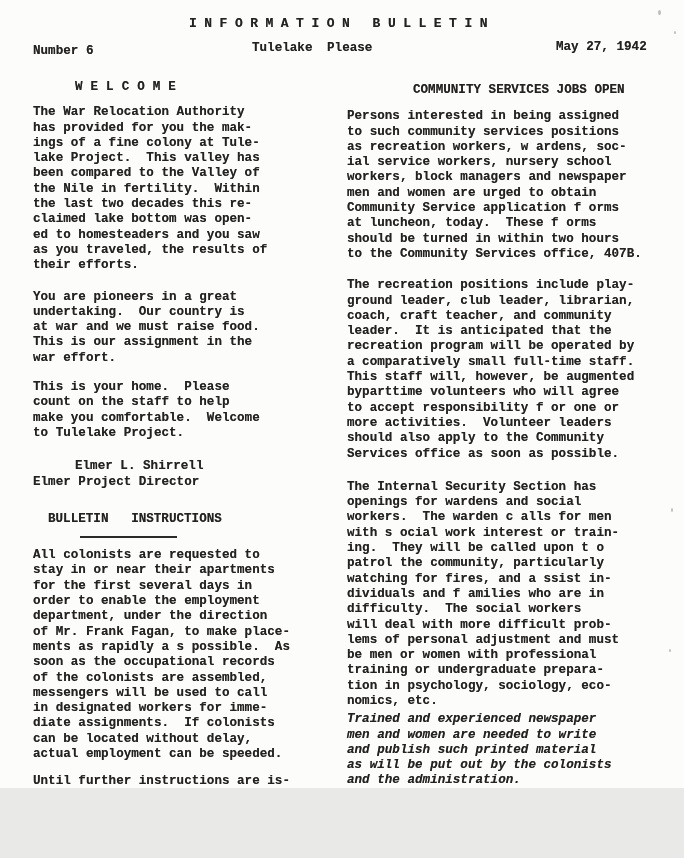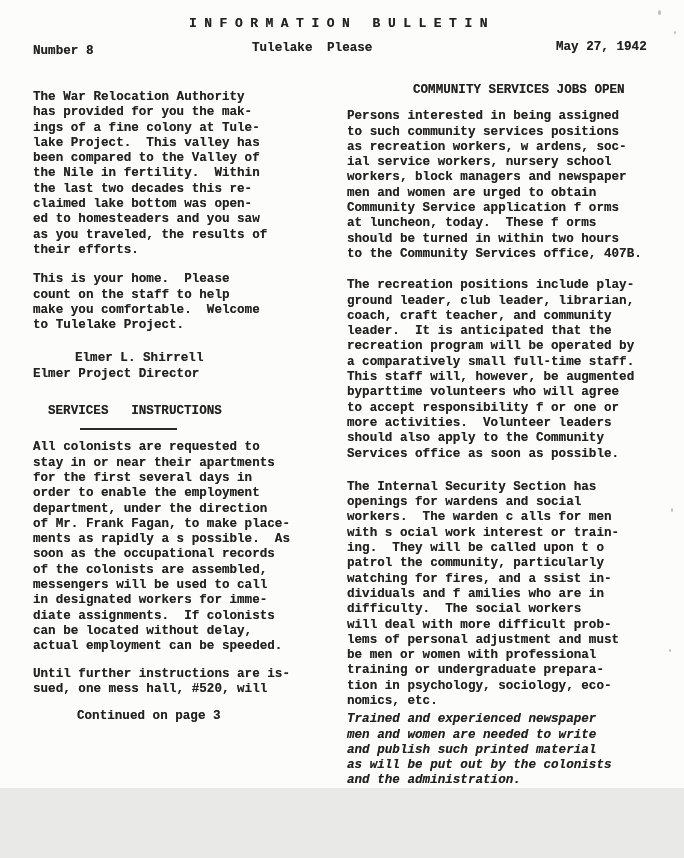--- a/index.html
+++ b/index.html
@@ -58,43 +58,49 @@
   .s2{left:674px;top:31px;width:2px;height:3px;}
   .s3{left:671px;top:508px;width:2px;height:4px;}
   .s4{left:669px;top:649px;width:2px;height:3px;}
 </style>
 </head>
 <body>
 
 <div class="page">
 
   <div class="title">INFORMATION BULLETIN</div>
-  <div class="issue">Number 8</div>
+  <div class="issue">Number 6</div>
   <div class="colony">Tulelake Please</div>
   <div class="date">May 27, 1942</div>
 
   <section class="col col-left">
+    <div class="h welcome-h">WELCOME</div>
     <div class="para first-para">The War Relocation Authority
 has provided for you the mak-
 ings of a fine colony at Tule-
 lake Project.  This valley has
 been compared to the Valley of
 the Nile in fertility.  Within
 the last two decades this re-
 claimed lake bottom was open-
 ed to homesteaders and you saw
 as you traveled, the results of
 their efforts.</div>
+    <div class="para mt-lg">You are pioneers in a great
+undertaking.  Our country is
+at war and we must raise food.
+This is our assignment in the
+war effort.</div>
     <div class="para">This is your home.  Please
 count on the staff to help
 make you comfortable.  Welcome
 to Tulelake Project.</div>
     <div class="sig-name">Elmer L. Shirrell</div>
     <div class="sig-title">Elmer Project Director</div>
-    <div class="h gi-h">SERVICES   INSTRUCTIONS</div>
+    <div class="h gi-h">BULLETIN   INSTRUCTIONS</div>
     <div class="underline"></div>
     <div class="para para-after-underline">All colonists are requested to
 stay in or near their apartments
 for the first several days in
 order to enable the employment
 department, under the direction
 of Mr. Frank Fagan, to make place-
 ments as rapidly a s possible.  As
 soon as the occupational records
 of the colonists are assembled,

